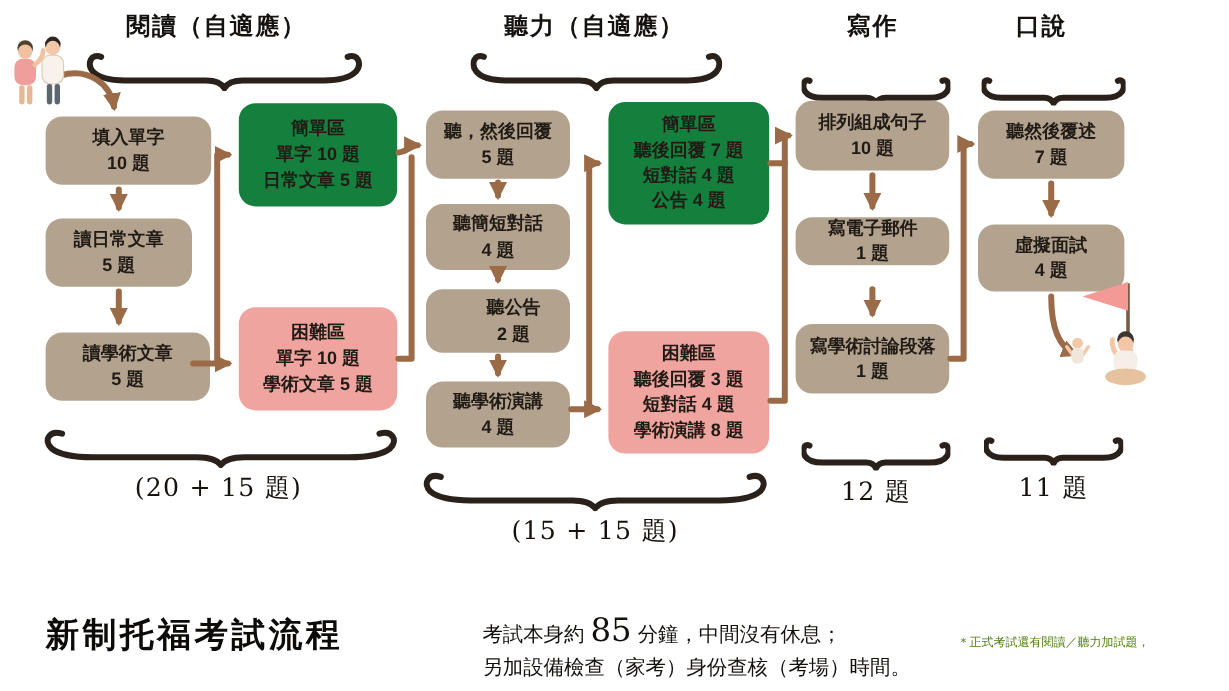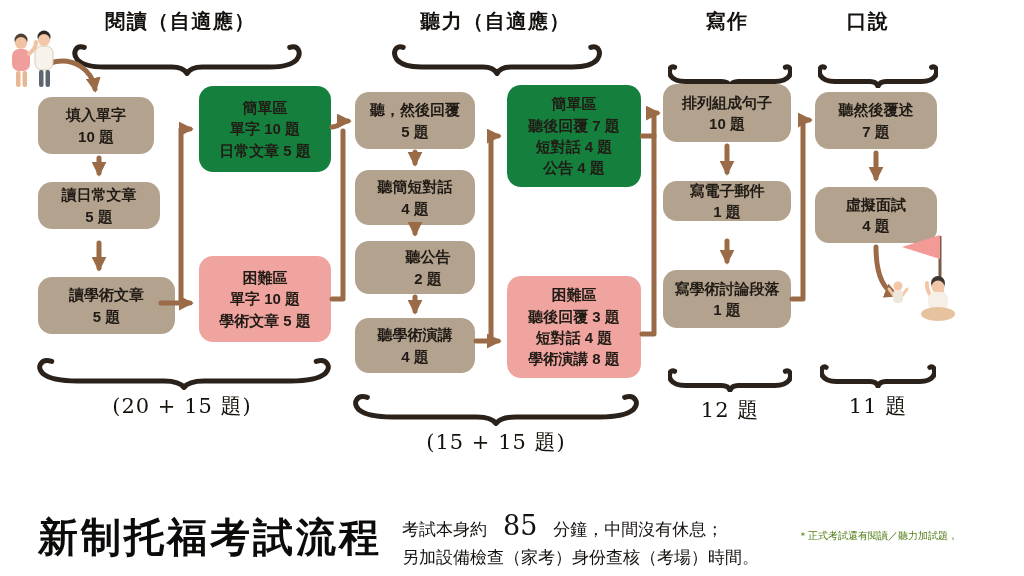--- a/index.html
+++ b/index.html
@@ -11,23 +11,23 @@
        white-space:pre-line;padding:4px 6px;box-sizing:border-box;background:#b2a28e;}
   .box.easy{background:#15803d;}
   .box.hard{background:#efa4a0;}
   .brace{position:absolute;}
   .brace path{stroke:#2a211b;stroke-width:5;fill:none;stroke-linecap:round;stroke-linejoin:round;
               vector-effect:non-scaling-stroke;}
   .total{position:absolute;font-family:"DejaVu Serif",serif;font-size:21px;color:#17110c;
          text-align:center;letter-spacing:1px;}
   .arrows{position:absolute;left:0;top:0;pointer-events:none;}
   .illus{position:absolute;}
-  .title{position:absolute;left:38px;top:510px;font-size:40px;font-weight:800;color:#0d0b09;letter-spacing:3px;}
+  .title{position:absolute;left:38px;top:510px;font-size:28px;font-weight:800;color:#0d0b09;letter-spacing:3px;}
   .note{position:absolute;left:402px;top:512px;width:380px;color:#14100d;font-size:17px;font-weight:500;}
-  .note-line1{display:flex;align-items:baseline;gap:14px;}
+  .note-line1{display:flex;align-items:baseline;gap:3px;}
   .big-num{font-family:"DejaVu Serif",serif;font-size:27px;line-height:1;padding:0 2px;}
   .note-line2{margin-top:5px;}
   .footnote{position:absolute;left:762px;top:527px;width:232px;font-size:10px;color:#4d7c0f;
             text-align:center;line-height:1.75;font-weight:500;}
 </style>
 </head>
 <body>
 
 <div class="canvas">
 
@@ -42,23 +42,23 @@
   <svg class="brace" style="left:392px;top:40px;width:210px;height:36px;" viewBox="0 0 300 44" preserveAspectRatio="none">
     <path d="M16,9 C5,5 0,16 7,24 C14,31 26,33 42,33 L130,33 C141,33 147,36 150,41 C153,36 159,33 170,33 L258,33 C274,33 286,31 293,24 C300,16 295,5 284,9"></path>
   </svg>
   <svg class="brace" style="left:668px;top:62px;width:124px;height:26px;" viewBox="0 0 300 44" preserveAspectRatio="none">
     <path d="M16,9 C5,5 0,16 7,24 C14,31 26,33 42,33 L130,33 C141,33 147,36 150,41 C153,36 159,33 170,33 L258,33 C274,33 286,31 293,24 C300,16 295,5 284,9"></path>
   </svg>
   <svg class="brace" style="left:818px;top:62px;width:120px;height:26px;" viewBox="0 0 300 44" preserveAspectRatio="none">
     <path d="M16,9 C5,5 0,16 7,24 C14,31 26,33 42,33 L130,33 C141,33 147,36 150,41 C153,36 159,33 170,33 L258,33 C274,33 286,31 293,24 C300,16 295,5 284,9"></path>
   </svg>
 
-  <div class="box" style="left:38px;top:97px;width:116px;height:57px;">填入單字
+  <div class="box" style="left:38px;top:97px;width:138px;height:57px;">填入單字
 10 題</div>
-  <div class="box" style="left:38px;top:182px;width:122px;height:47px;">讀日常文章
+  <div class="box" style="left:38px;top:182px;width:122px;height:57px;">讀日常文章
 5 題</div>
   <div class="box" style="left:38px;top:277px;width:137px;height:57px;">讀學術文章
 5 題</div>
   <div class="box easy" style="left:199px;top:86px;width:132px;height:86px;">簡單區
 單字 10 題
 日常文章 5 題</div>
   <div class="box hard" style="left:199px;top:256px;width:132px;height:86px;">困難區
 單字 10 題
 學術文章 5 題</div>
 

